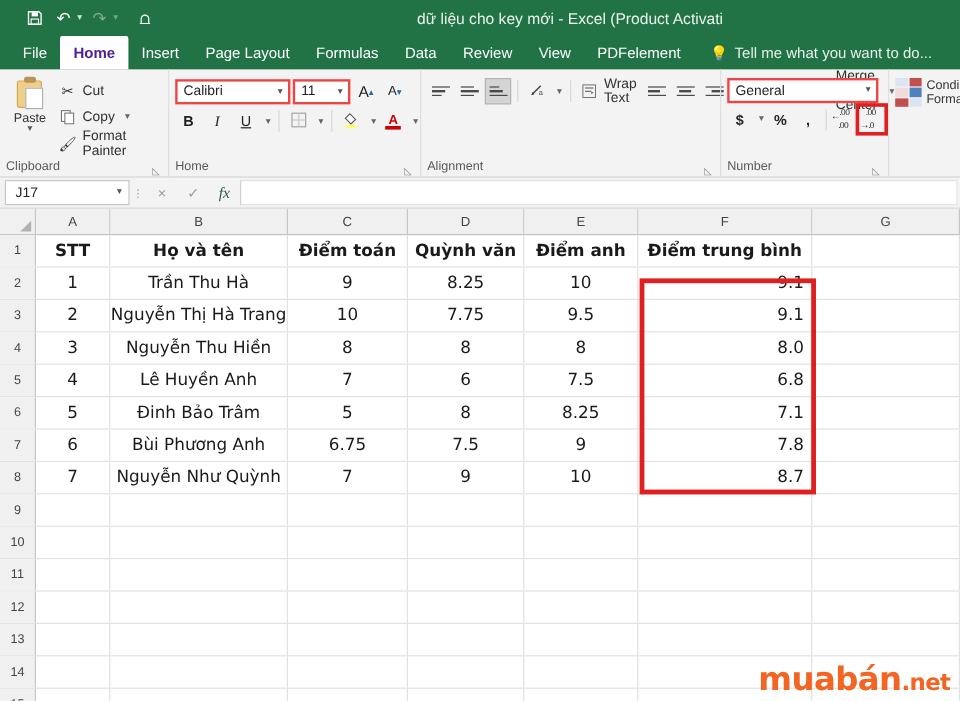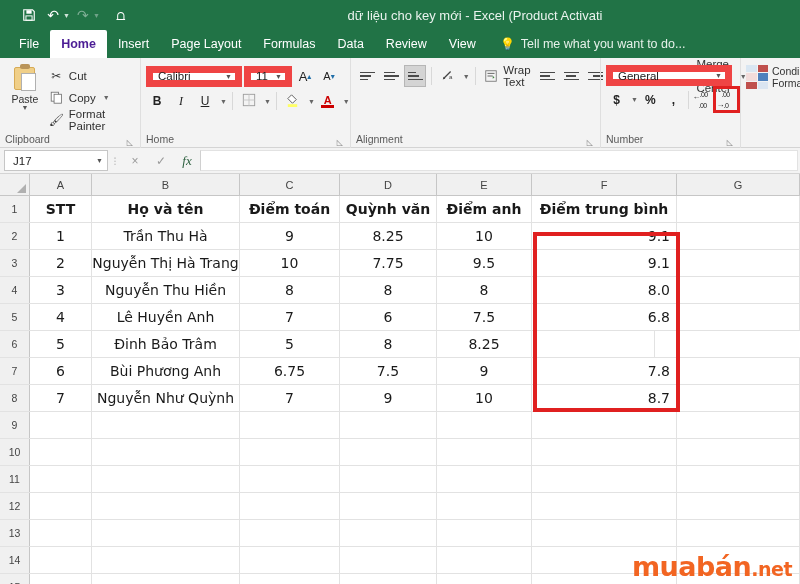--- a/index.html
+++ b/index.html
@@ -83,21 +83,21 @@
 
   .clipcol { display: flex; flex-direction: column; gap: 1px; padding-top: 3px; }
   .clipitem { display: flex; align-items: center; gap: 5px; height: 21px; padding: 0 4px; font-size: 11.5px; color: #303030; }
   .ico { width: 15px; height: 15px; display: inline-flex; align-items: center; justify-content: center; font-size: 12px; }
   .mini-caret { font-size: 7px; color: #666; margin-left: 2px; }
 
   
   .row { display: flex; align-items: center; gap: 2px; }
   .rowgap { height: 3px; }
   .combo {
-    height: 21px; background: #fff; border: 7px solid #ef4444;
+    height: 21px; background: #fff; border: 2px solid #ef4444;
     display: flex; align-items: center; padding: 0 3px 0 5px;
     font-size: 11.5px; color: #222;
   }
   .combo .cv { flex: 1; white-space: nowrap; overflow: hidden; }
   .combo .cc { font-size: 7px; color: #555; padding-left: 4px; }
   .fbtn {
     min-width: 22px; height: 22px; display: inline-flex; align-items: center; justify-content: center;
     font-size: 12px; color: #222; padding: 0 2px;
   }
   .fbtn.sel { background: #d4d4d4; border: 1px solid #b6b6b6; }
@@ -199,20 +199,21 @@
 
   <div class="tabstrip">
     <div class="tab">File</div>
     <div class="tab active">Home</div>
     <div class="tab">Insert</div>
     <div class="tab">Page Layout</div>
     <div class="tab">Formulas</div>
     <div class="tab">Data</div>
     <div class="tab">Review</div>
     <div class="tab">View</div>
+    <div class="tab">PDFelement</div>
     <div class="tellme">
       <span class="bulb">💡</span>
       <span>Tell me what you want to do...</span>
     </div>
   </div>
 
   <div class="ribbon">
 
     <div class="rgroup" style="width:146px;">
       <div class="rgroup-body">
@@ -574,20 +575,21 @@
       <div class="cell right" style="width:145px;">6.8</div>
       <div class="cell" style="width:123px;"></div>
     </div>
     <div class="gridrow">
       <div class="rh">6</div>
       <div class="cell ctr" style="width:62px;">5</div>
       <div class="cell ctr" style="width:148px;">Đinh Bảo Trâm</div>
       <div class="cell ctr" style="width:100px;">5</div>
       <div class="cell ctr" style="width:97px;">8</div>
       <div class="cell ctr" style="width:95px;">8.25</div>
+      <div class="cell right" style="width:145px;">7.1</div>
       <div class="cell" style="width:123px;"></div>
     </div>
     <div class="gridrow">
       <div class="rh">7</div>
       <div class="cell ctr" style="width:62px;">6</div>
       <div class="cell ctr" style="width:148px;">Bùi Phương Anh</div>
       <div class="cell ctr" style="width:100px;">6.75</div>
       <div class="cell ctr" style="width:97px;">7.5</div>
       <div class="cell ctr" style="width:95px;">9</div>
       <div class="cell right" style="width:145px;">7.8</div>

